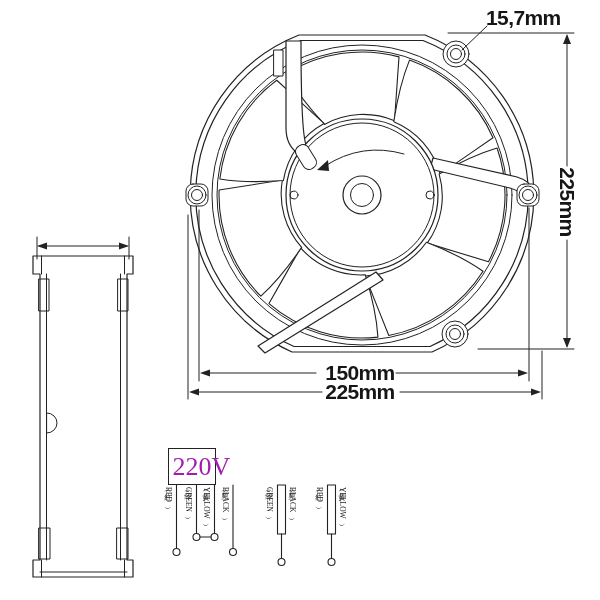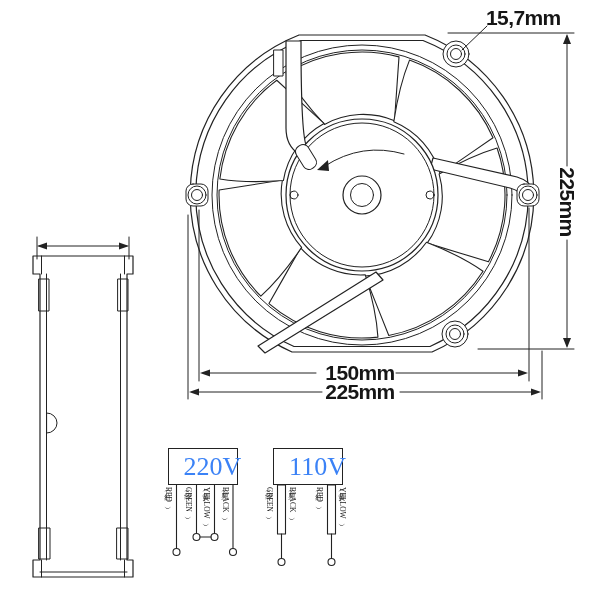--- a/index.html
+++ b/index.html
@@ -3,23 +3,23 @@
 <meta charset="utf-8">
 <style>
   html,body{margin:0;padding:0;background:#fff;}
   .canvas{position:relative;width:600px;height:600px;background:#fff;overflow:hidden;
           font-family:"Liberation Sans",sans-serif;color:#1d1d1d;}
   .canvas svg{position:absolute;left:0;top:0;}
   .dim{position:absolute;font-family:"Liberation Sans",sans-serif;font-weight:700;
        font-size:21px;letter-spacing:-0.6px;color:#161616;white-space:nowrap;}
   .dim.center{text-align:center;}
   .rot90{transform:rotate(90deg);}
-  .vbox{position:absolute;width:70px;height:37px;border:1.7px solid #222;box-sizing:border-box;
+  .vbox{position:absolute;width:48px;height:37px;border:1.7px solid #222;box-sizing:border-box;
         display:flex;align-items:center;justify-content:center;
-        font-family:"Liberation Serif",serif;font-size:26px;color:#3b82f6;background:#fff;padding-left:19px;}
+        font-family:"Liberation Serif",serif;font-size:26px;color:#a21caf;background:#fff;padding-left:19px;}
   .wlabel{position:absolute;writing-mode:vertical-rl;text-orientation:mixed;
           font-family:"Liberation Serif",serif;font-size:7.5px;line-height:1;
           color:#222;height:80px;white-space:nowrap;}
 </style>
 </head>
 <body>
 
 <div class="canvas">
 
   <svg width="600" height="600" viewBox="0 0 600 600">
@@ -143,23 +143,20 @@
   <div class="dim center rot90" style="left:507px;top:190px;width:120px;">225mm</div>
 
 
   <div class="dim center" style="left:300px;top:361px;width:120px;">150mm</div>
 
   <div class="dim center" style="left:300px;top:380px;width:120px;">225mm</div>
 
   <div class="vbox" style="left:168px;top:448px;">
     <span>220V</span>
   </div>
-  <div class="vbox" style="left:273px;top:448px;">
-    <span>110V</span>
-  </div>
 
   <div class="wlabel" style="left:164px;top:487px;">红（RED）</div>
   <div class="wlabel" style="left:184px;top:487px;">绿（GREEN）</div>
   <div class="wlabel" style="left:202px;top:487px;">黄（YELLOW）</div>
   <div class="wlabel" style="left:221px;top:487px;">黑（BLACK）</div>
 
   <div class="wlabel" style="left:265px;top:487px;">绿（GREEN）</div>
   <div class="wlabel" style="left:288px;top:487px;">黑（BLACK）</div>
   <div class="wlabel" style="left:315px;top:487px;">红（RED）</div>
   <div class="wlabel" style="left:338px;top:487px;">黄（YELLOW）</div>

